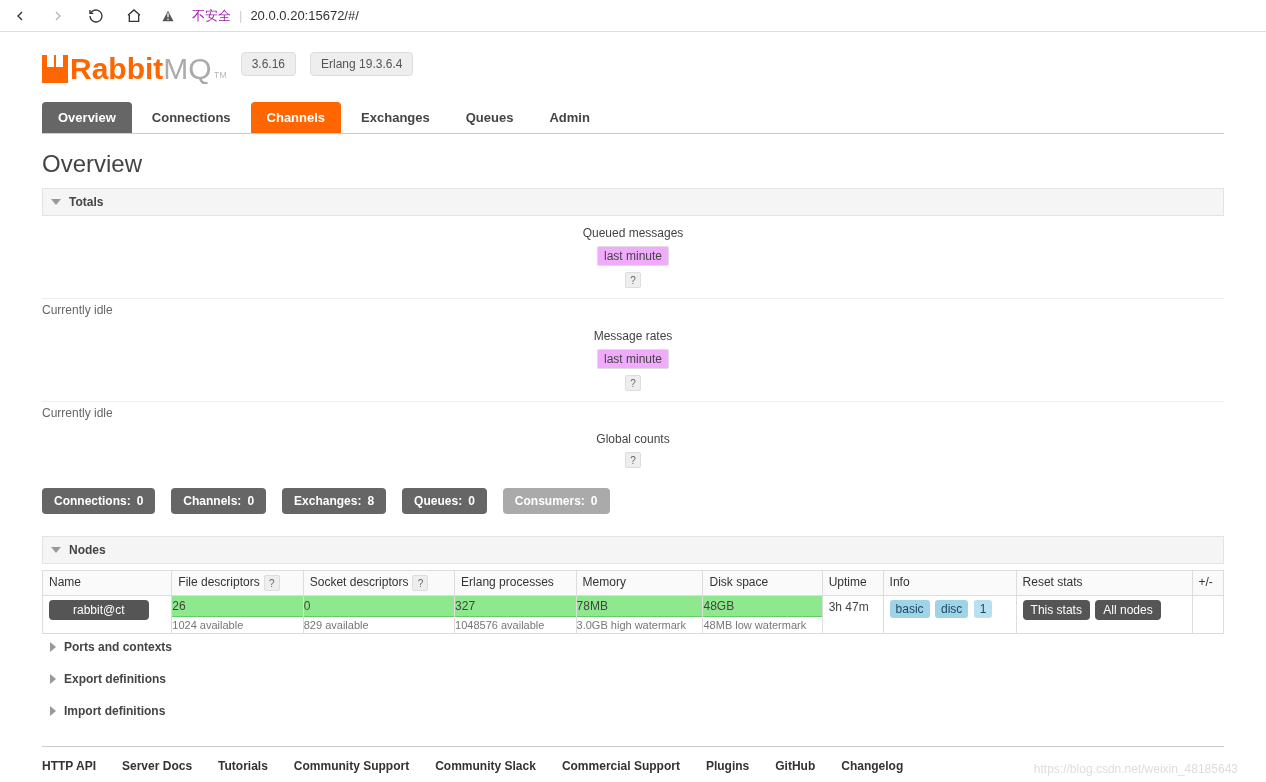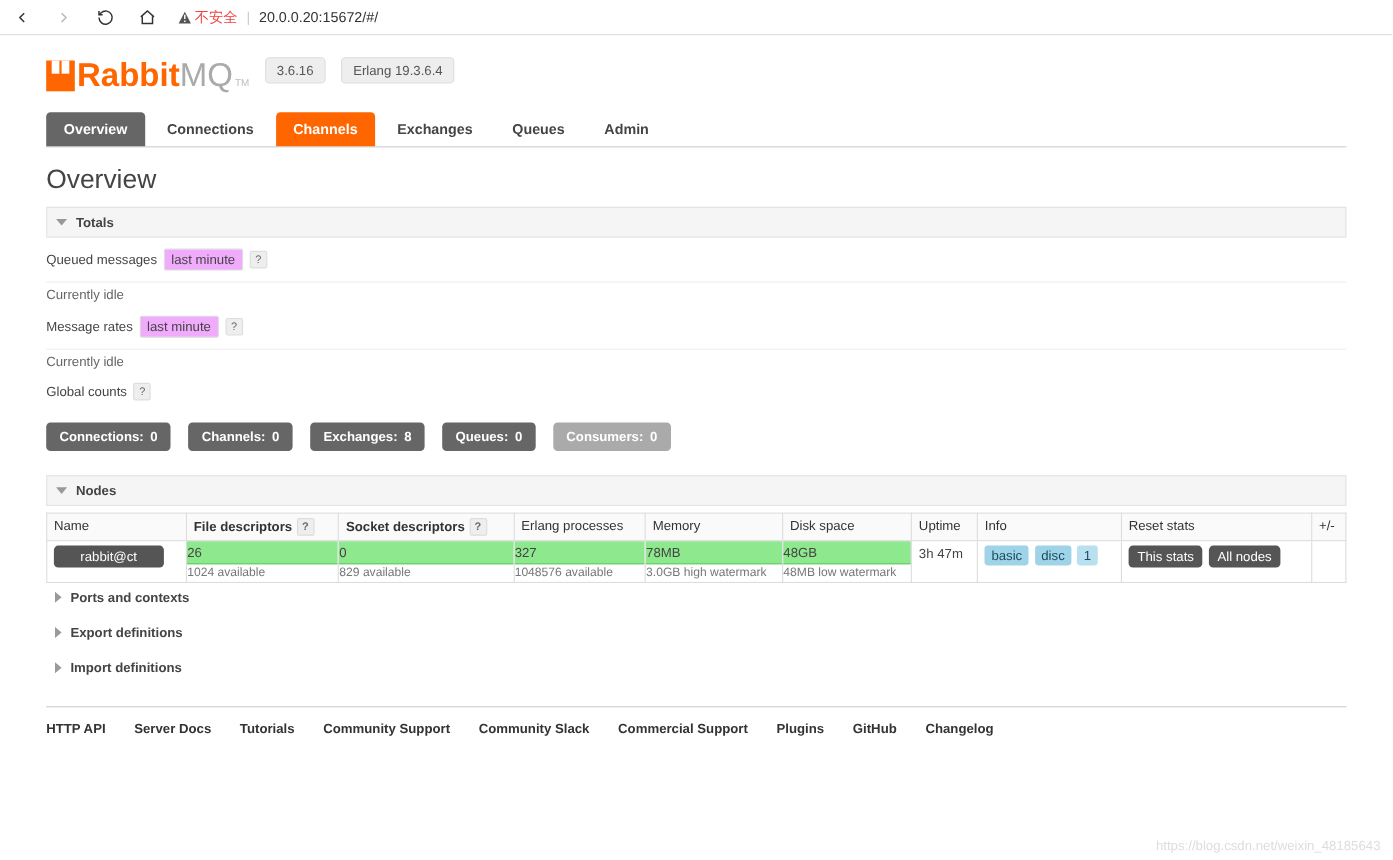--- a/index.html
+++ b/index.html
@@ -1,21 +1,21 @@
 <!DOCTYPE html>
 <html><head>
 <meta charset="utf-8">
 <style>
   * { box-sizing: border-box; }
   body { margin:0; font-family: Verdana, Arial, sans-serif; font-size:12px; color:#444; background:#fff; }
   .browser-bar { height:32px; border-bottom:1px solid #ddd; display:flex; align-items:center; padding:0 8px; gap:14px; color:#555; }
   .browser-bar svg { width:16px; height:16px; }
   .browser-btn { display:flex; align-items:center; padding:4px; }
   .url-area { display:flex; align-items:center; gap:8px; flex:1; font-size:13px; }
-  .url-warn { display:flex; align-items:center; gap:1px; color:#ef4444; }
+  .url-warn { display:flex; align-items:center; gap:16px; color:#a21caf; }
   .divider { color:#ccc; }
   .url-path { color:#333; }
 
   .page { padding:20px 42px 0 42px; }
   .logo-row { display:flex; align-items:flex-start; gap:14px; margin-bottom:16px;}
   .logo { display:flex; align-items:center; gap:2px; }
   .logo-icon { width:26px; height:28px; background:#f60; position:relative; }
   .logo-icon::before, .logo-icon::after{content:"";position:absolute;background:#fff;top:0;width:7px;height:12px;}
   .logo-icon::before{left:5px;} .logo-icon::after{right:5px;}
   .logo-text { font-size:30px; font-weight:normal; }
@@ -29,44 +29,44 @@
   .tab.active { background:#666; color:#fff; }
   .tab.highlight { background:#f60; color:#fff; }
   .tab.plain { color:#444; }
   .tab + .tab { margin-left:4px; }
 
   h1 { font-size:24px; font-weight:normal; color:#444; margin:16px 0 10px 0; }
   .section-header { background:#f5f5f5; border:1px solid #e3e3e3; padding:6px 8px; display:flex; align-items:center; gap:8px; font-weight:bold; color:#444; margin-bottom:6px;}
   .section-header.collapsed { background:transparent; border:none; padding:6px 8px; }
   .caret { width:0;height:0;border-left:5px solid transparent;border-right:5px solid transparent;border-top:6px solid #999;}
   .caret.right { border-top:5px solid transparent; border-bottom:5px solid transparent; border-left:6px solid #999; border-right:none;}
-  .subrow { padding:4px 0 10px 0; border-bottom:1px solid #eee; display:flex; align-items:center; gap:6px; color:#444;}
+  .subrow { padding:4px 0 10px 0; border-bottom:1px solid #eee; display:flex; align-items:center; gap:6px; color:#444;flex-direction:column;}
   .subrow.noborder { border-bottom:none; padding-bottom:6px;}
   .idle { color:#666; padding:4px 0 8px 0; }
   .mini-dd { background:#f0abfc; border:1px solid #ddd; padding:2px 6px; border-radius:2px; }
   .help { background:#eee; border:1px solid #ddd; width:16px; height:16px; display:inline-flex;align-items:center;justify-content:center; font-size:10px; border-radius:2px; color:#666;}
 
   .count-row { display:flex; gap:16px; margin:14px 0 22px 0; }
   .count-pill { background:#666; color:#fff; border-radius:4px; padding:6px 12px; font-size:12px; font-weight:bold; display:flex; gap:6px;}
   .count-pill.muted { background:#aaa; }
 
   table.nodes { width:100%; border-collapse:collapse; font-size:12px; }
   table.nodes th, table.nodes td { border:1px solid #ddd; padding:4px 6px; text-align:left; vertical-align:top;}
   table.nodes th { background:#fafafa; font-weight:normal; color:#333;}
-  .th-flex { display:flex; align-items:center; gap:4px;font-weight:bold; }
+  .th-flex { display:flex; gap:4px; }
   .node-name { background:#555; color:#fff; border-radius:4px; padding:3px 24px; display:inline-block; }
   .bar-cell { text-align:center; padding:0 !important; }
   .bar { background:#8ee88e; padding:3px 0; border-bottom:1px solid #6c6; }
   .bar-sub { color:#777; font-size:11px; padding:2px 0; }
   .btn-dark { background:#555; color:#fff; border-radius:4px; padding:3px 8px; display:inline-block; margin-right:2px;}
   .badge-blue { background:#9fd4e8; color:#1a4a5e; border-radius:3px; padding:2px 6px; display:inline-block; margin-right:2px;}
   .badge-num { background:#b8e0f0; color:#1a4a5e; border-radius:3px; padding:2px 6px; display:inline-block;}
 
   .footer-links { border-top:1px solid #ccc; margin-top:22px; padding:12px 0 40px 0; display:flex; gap:26px; font-weight:bold; font-size:12px; color:#333;}
-  .watermark { position:fixed; bottom:6px; right:11px; color:#ddd; font-size:12px; }
+  .watermark { position:fixed; bottom:6px; right:28px; color:#ddd; font-size:12px; }
 </style>
 </head>
 <body>
 
 <div class="browser-bar">
   <span class="browser-btn">
       <svg viewBox="0 0 24 24" fill="none" stroke="#333" stroke-width="2">
         <polyline points="15 18 9 12 15 6"></polyline>
       </svg>
     </span>

